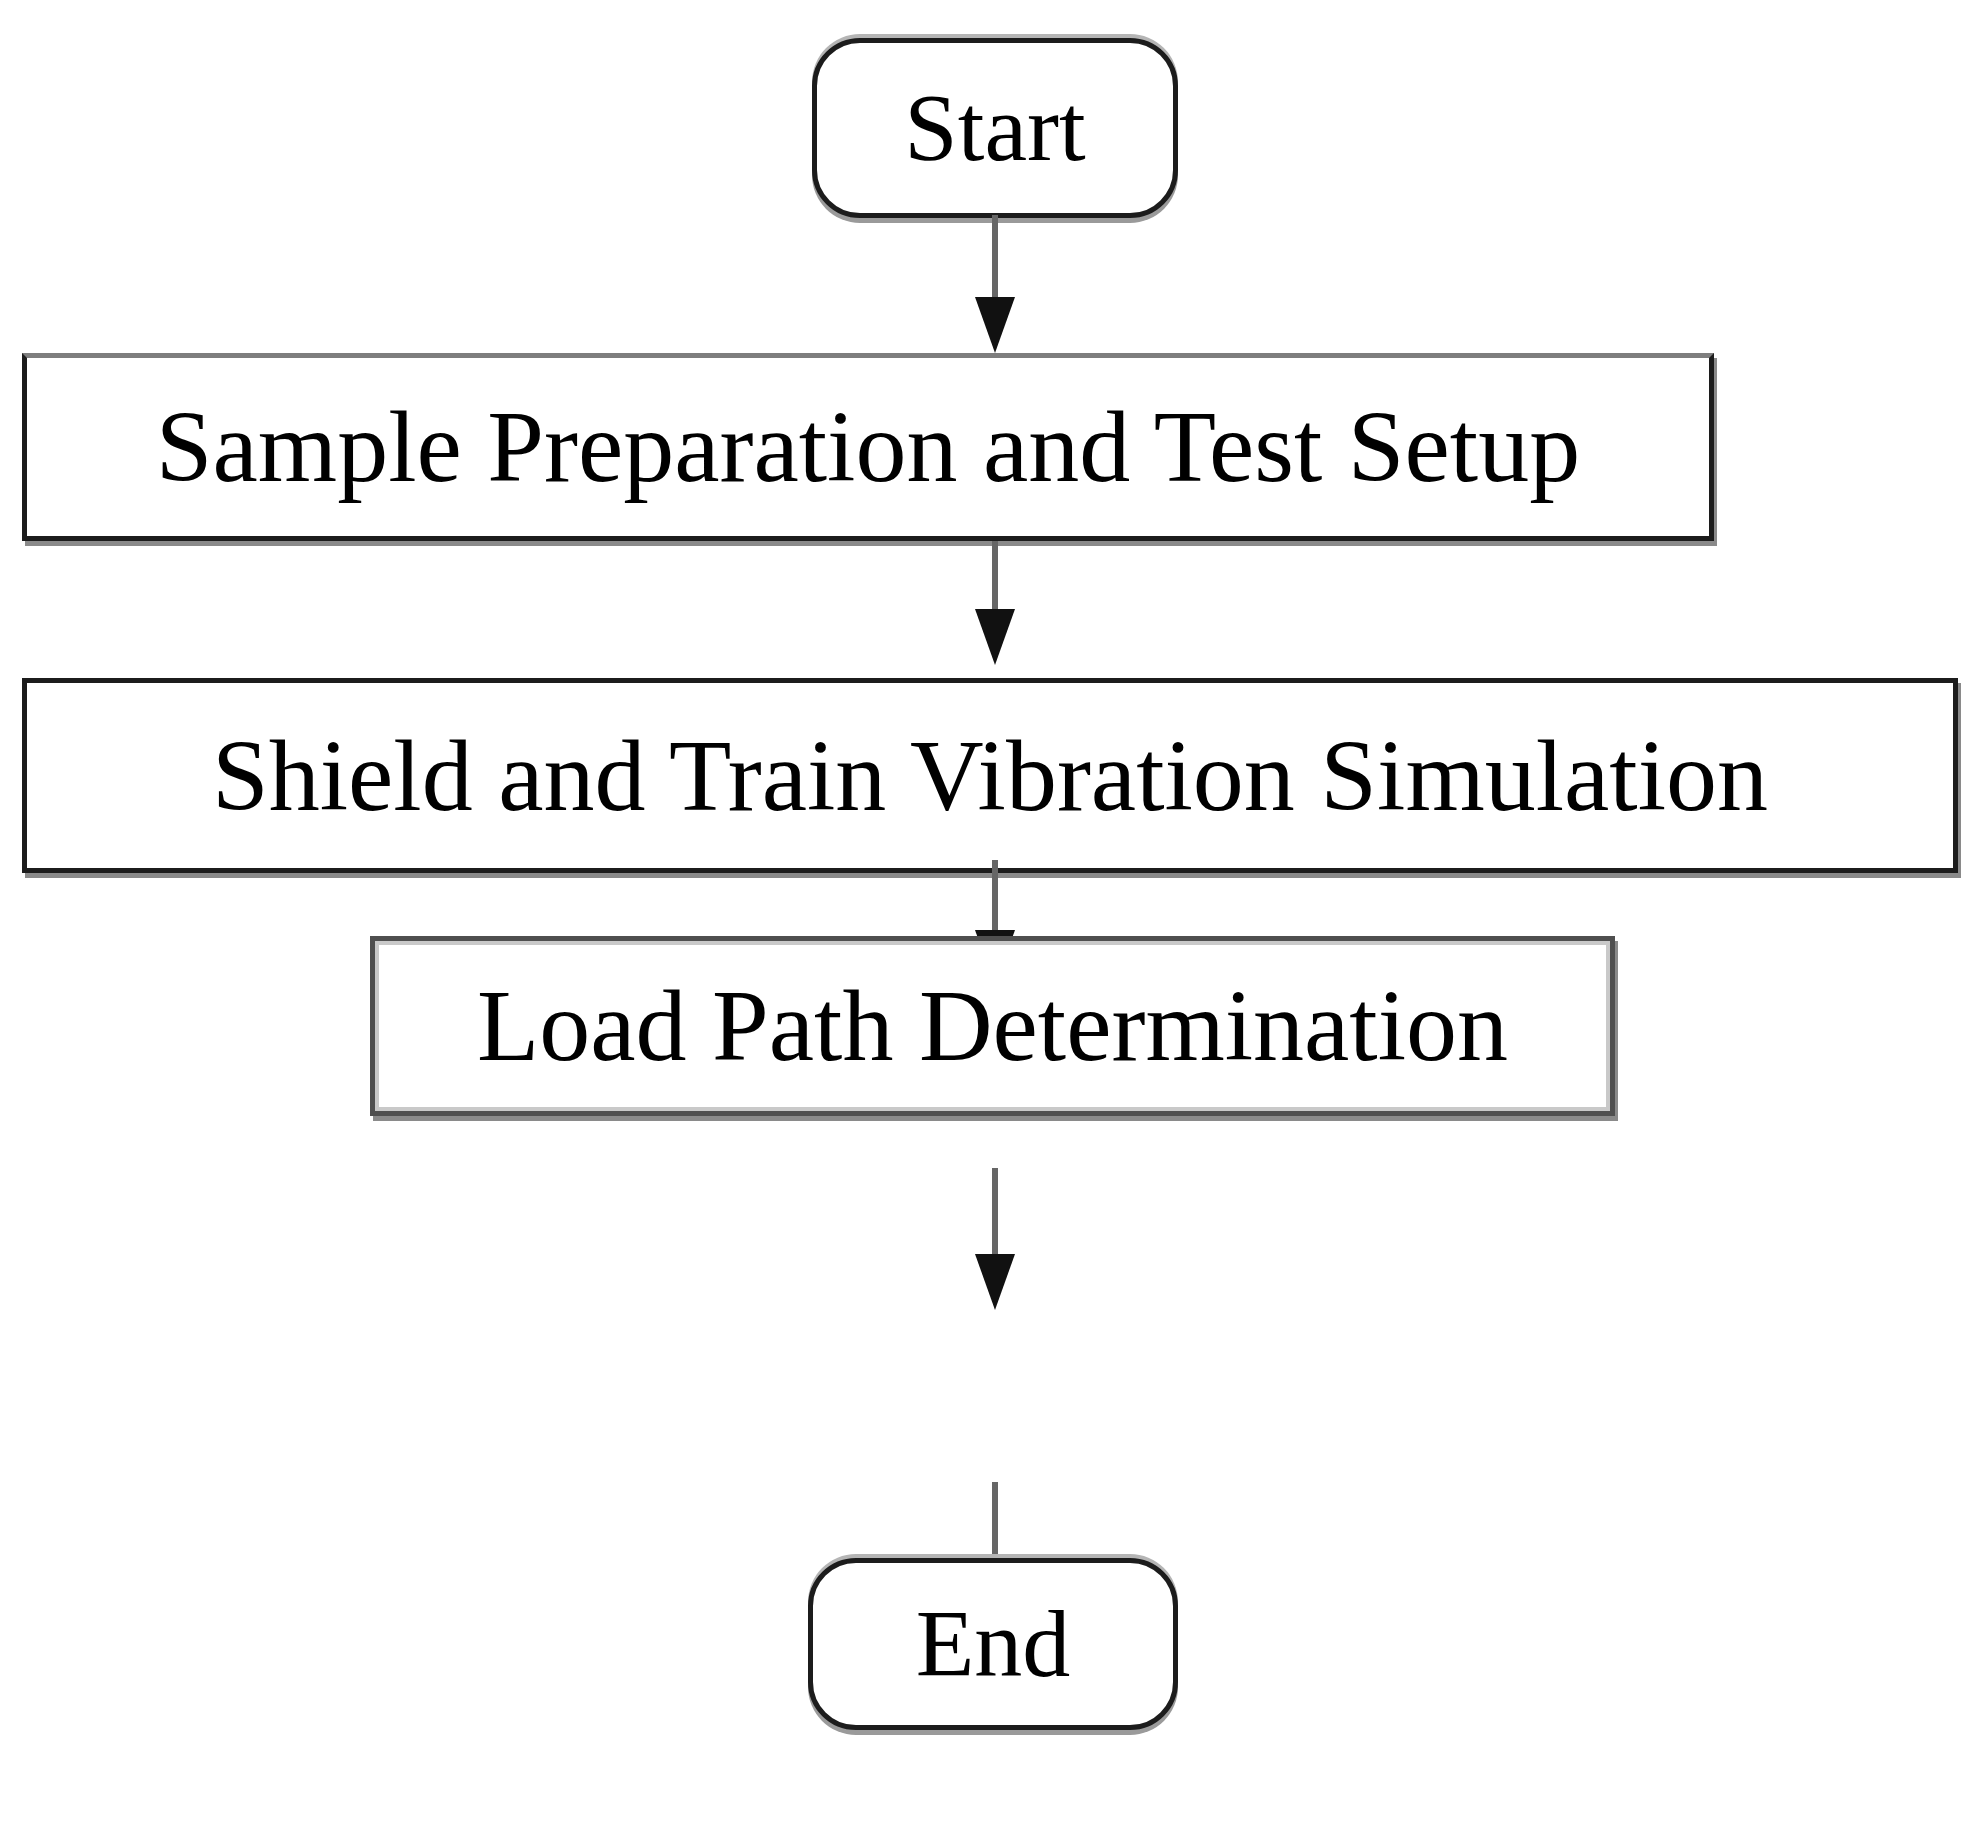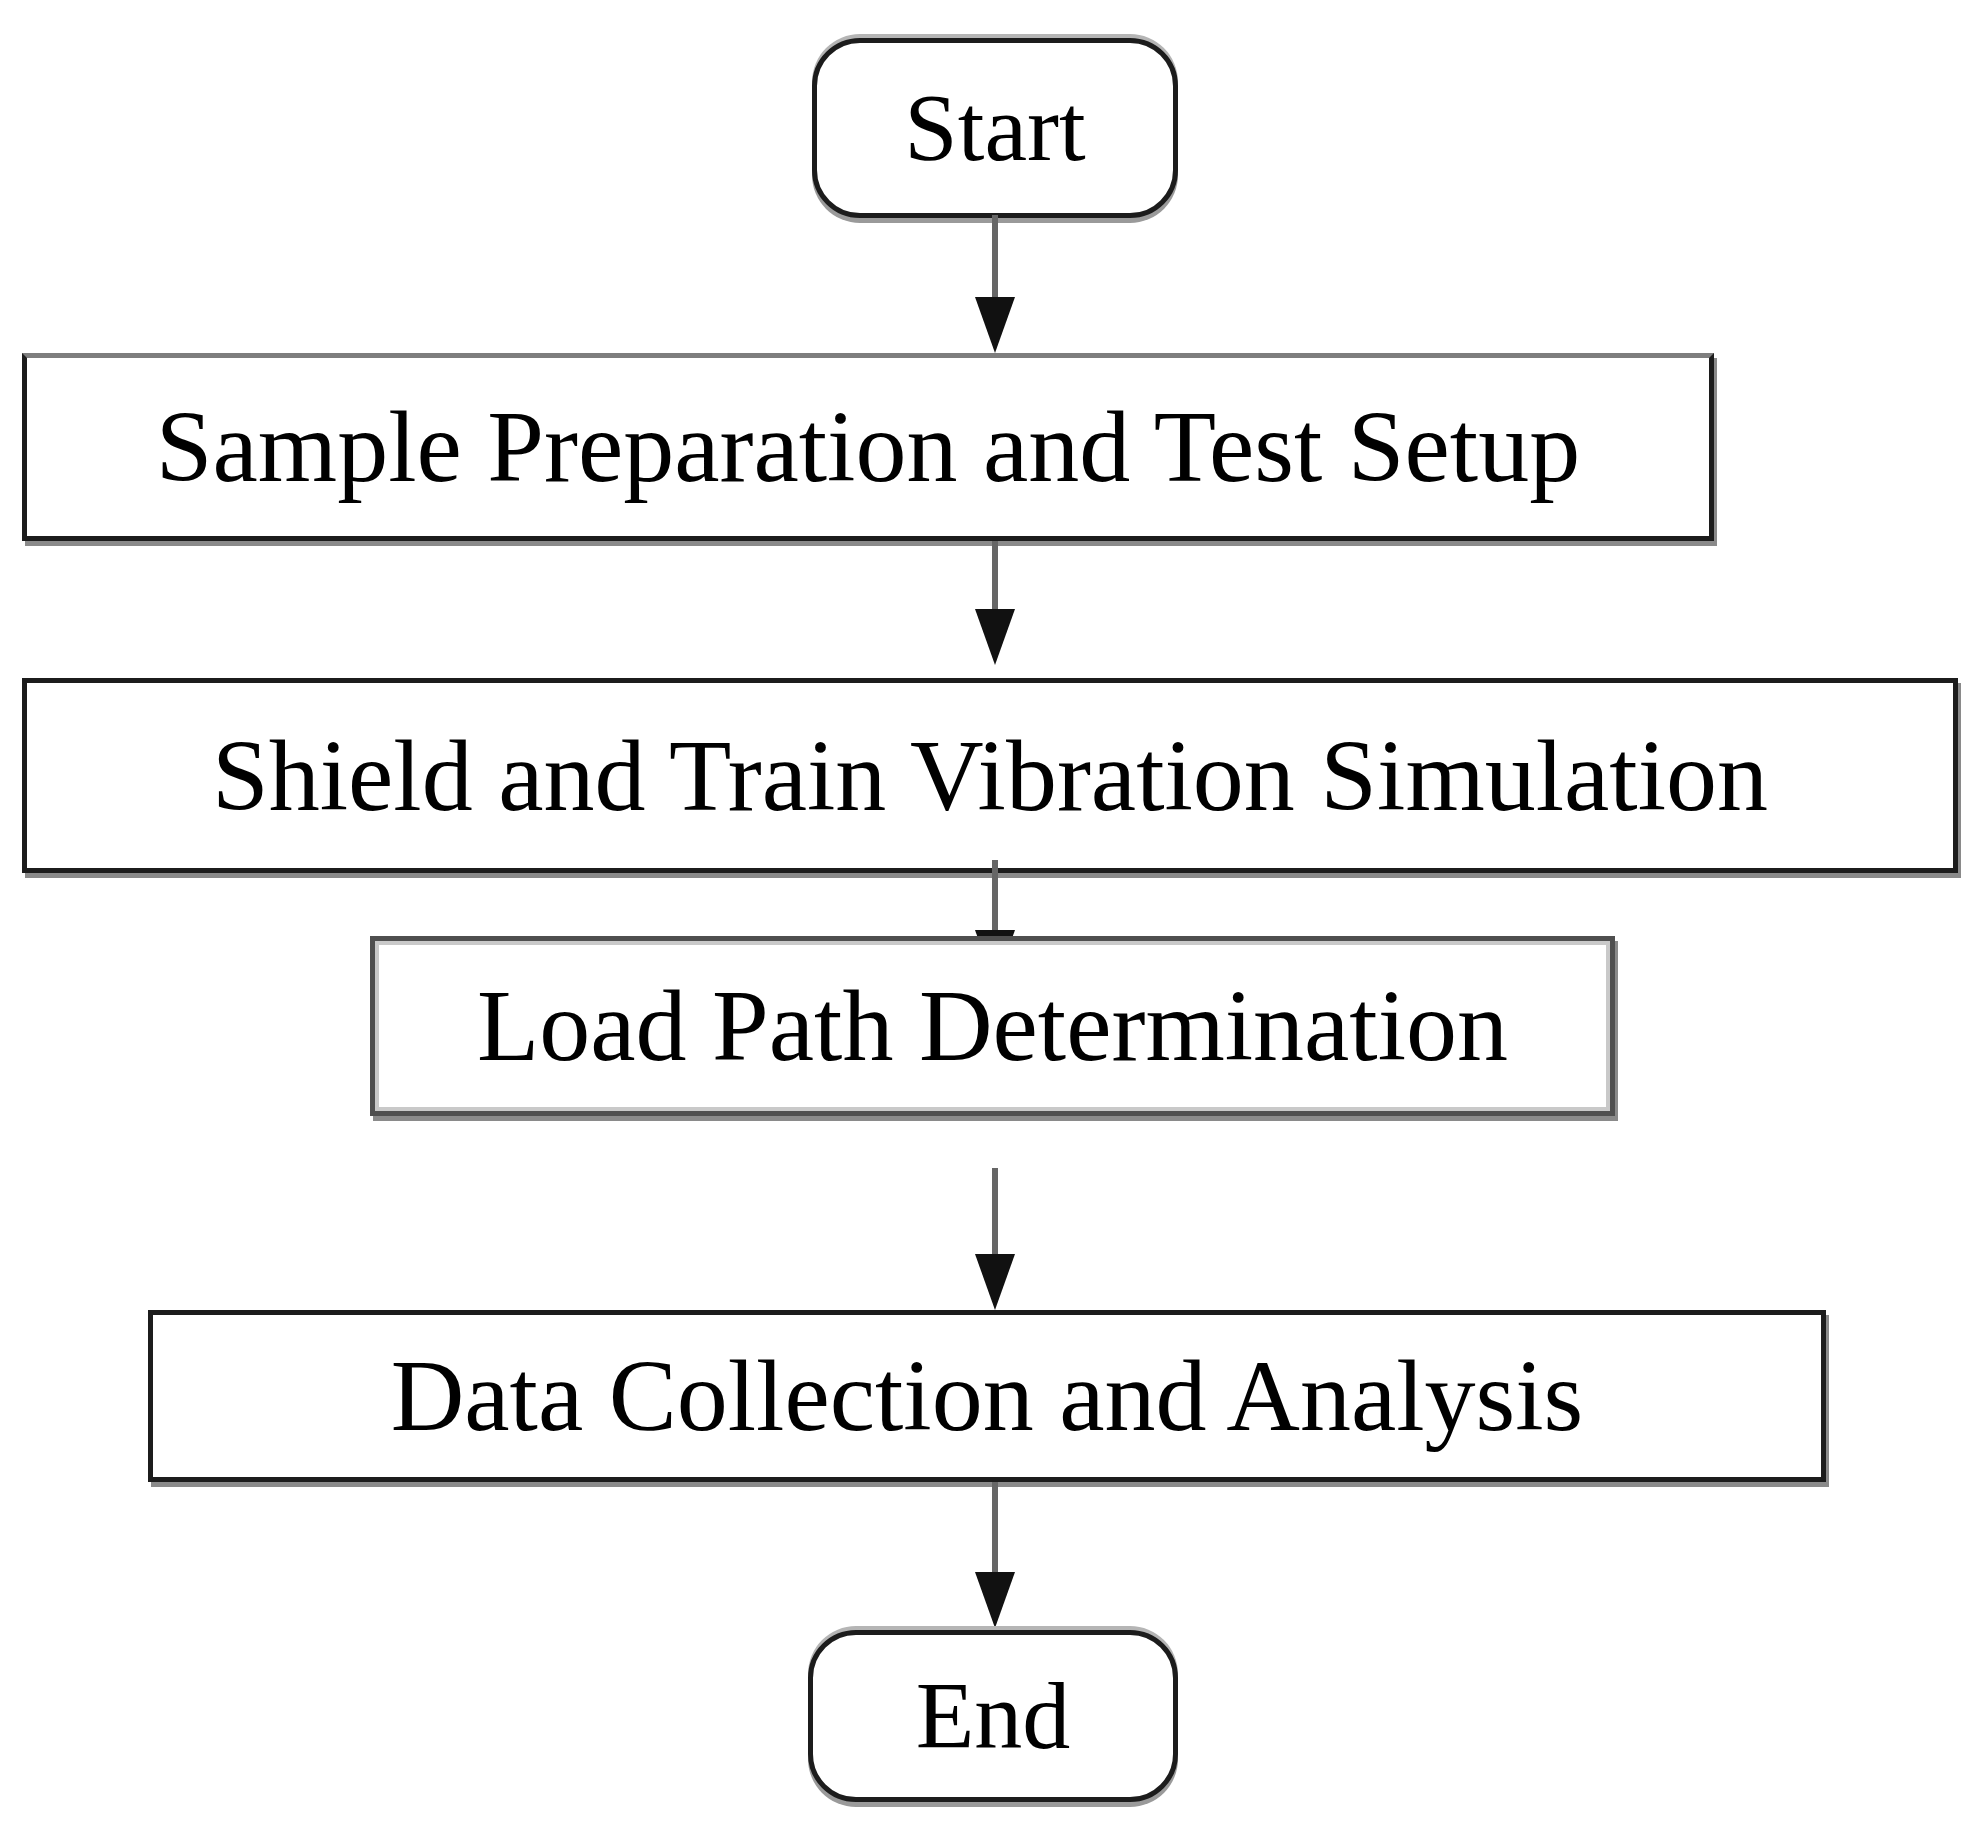--- a/index.html
+++ b/index.html
@@ -84,24 +84,21 @@
   <div class="arrow-stem" style="left:992px; top:860px; height:72px;"></div>
   <div class="arrow-head" style="left:975px; top:930px;"></div>
 
   <div class="node process gray-border" style="left:370px; top:936px; width:1245px; height:180px;">
     <span>Load Path Determination</span>
   </div>
 
   <div class="arrow-stem" style="left:992px; top:1168px; height:88px;"></div>
   <div class="arrow-head" style="left:975px; top:1254px;"></div>
 
-  <div class="node process" style="left:148px; top:1310px; width:1678px; height:172px;">
-    <span>Data Collection and Analysis</span>
-  </div>
 
   <div class="arrow-stem" style="left:992px; top:1482px; height:92px;"></div>
   <div class="arrow-head" style="left:975px; top:1572px;"></div>
 
-  <div class="node terminator" style="left:808px; top:1630px; width:370px; height:172px;">
+  <div class="node terminator" style="left:808px; top:1558px; width:370px; height:172px;">
     <span>End</span>
   </div>
 
 </div>
 
 </body></html>

